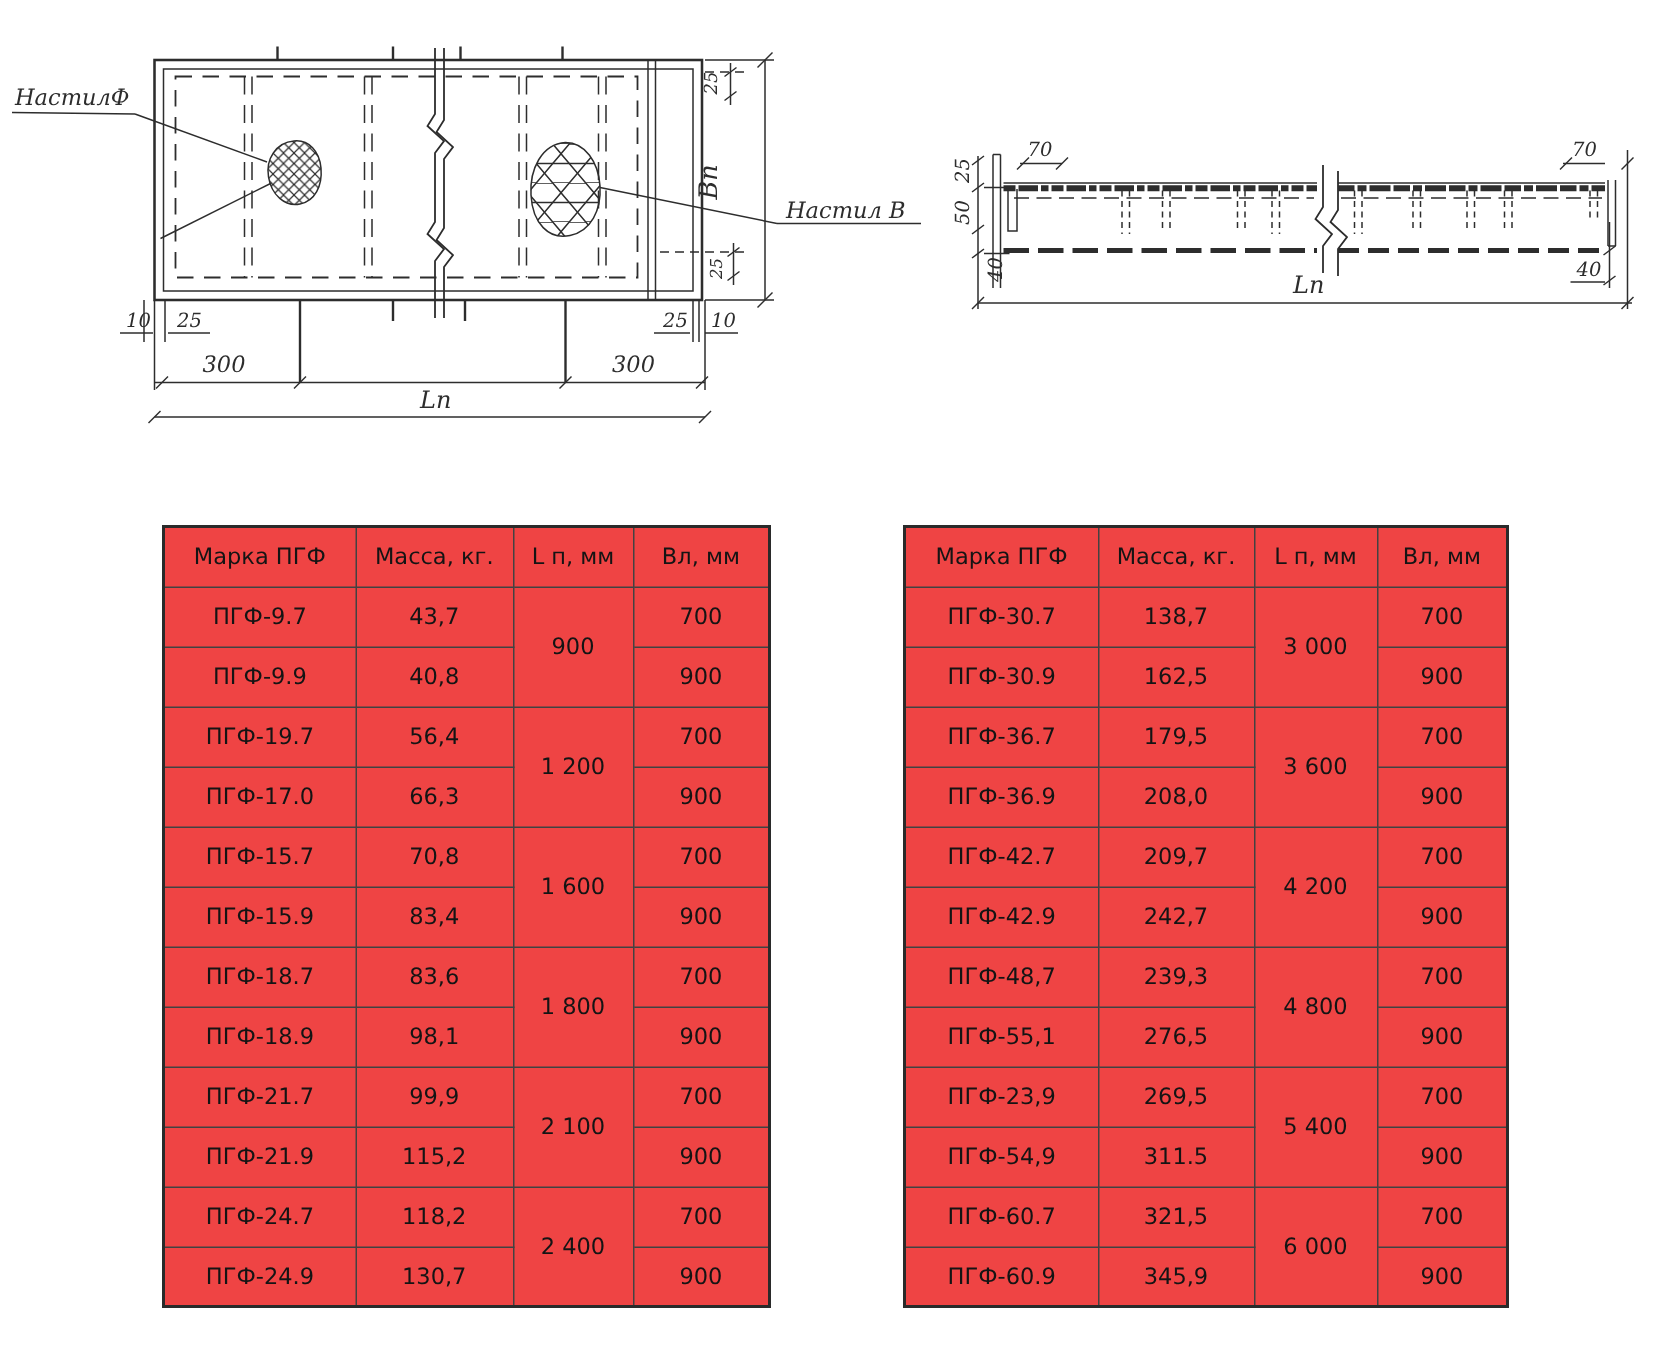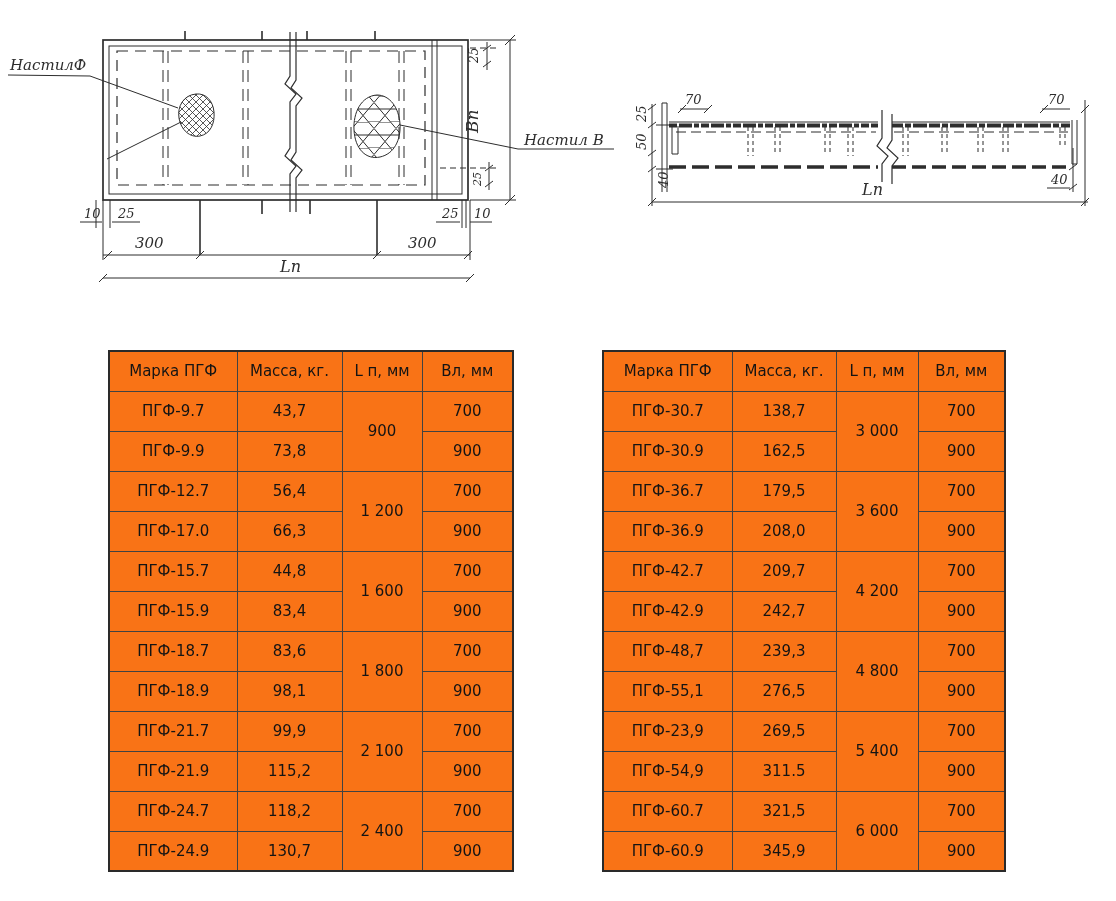--- a/index.html
+++ b/index.html
@@ -18,21 +18,21 @@
     font-style: italic;
     fill: #2d2d2d;
   }
   .spec-table {
     position: absolute;
     border-collapse: collapse;
     table-layout: fixed;
     font-family: "DejaVu Sans", "Liberation Sans", sans-serif;
     font-size: 15px;
     color: #141414;
-    background: #f97316;
+    background: #ef4444;
     border: 2px solid #2a2a2a;
   }
   .spec-table td {
     border: 1px solid #424242;
     text-align: center;
     vertical-align: middle;
     height: 40px;
     padding: 0 4px;
     white-space: nowrap;
   }
@@ -278,37 +278,37 @@
         <td>Вл, мм</td>
       </tr>
       <tr>
         <td>ПГФ-9.7</td>
         <td>43,7</td>
         <td rowspan="2">900</td>
         <td>700</td>
       </tr>
       <tr>
         <td>ПГФ-9.9</td>
-        <td>73,8</td>
-        <td>900</td>
-      </tr>
-      <tr>
-        <td>ПГФ-12.7</td>
+        <td>40,8</td>
+        <td>900</td>
+      </tr>
+      <tr>
+        <td>ПГФ-19.7</td>
         <td>56,4</td>
         <td rowspan="2">1 200</td>
         <td>700</td>
       </tr>
       <tr>
         <td>ПГФ-17.0</td>
         <td>66,3</td>
         <td>900</td>
       </tr>
       <tr>
         <td>ПГФ-15.7</td>
-        <td>44,8</td>
+        <td>70,8</td>
         <td rowspan="2">1 600</td>
         <td>700</td>
       </tr>
       <tr>
         <td>ПГФ-15.9</td>
         <td>83,4</td>
         <td>900</td>
       </tr>
       <tr>
         <td>ПГФ-18.7</td>

